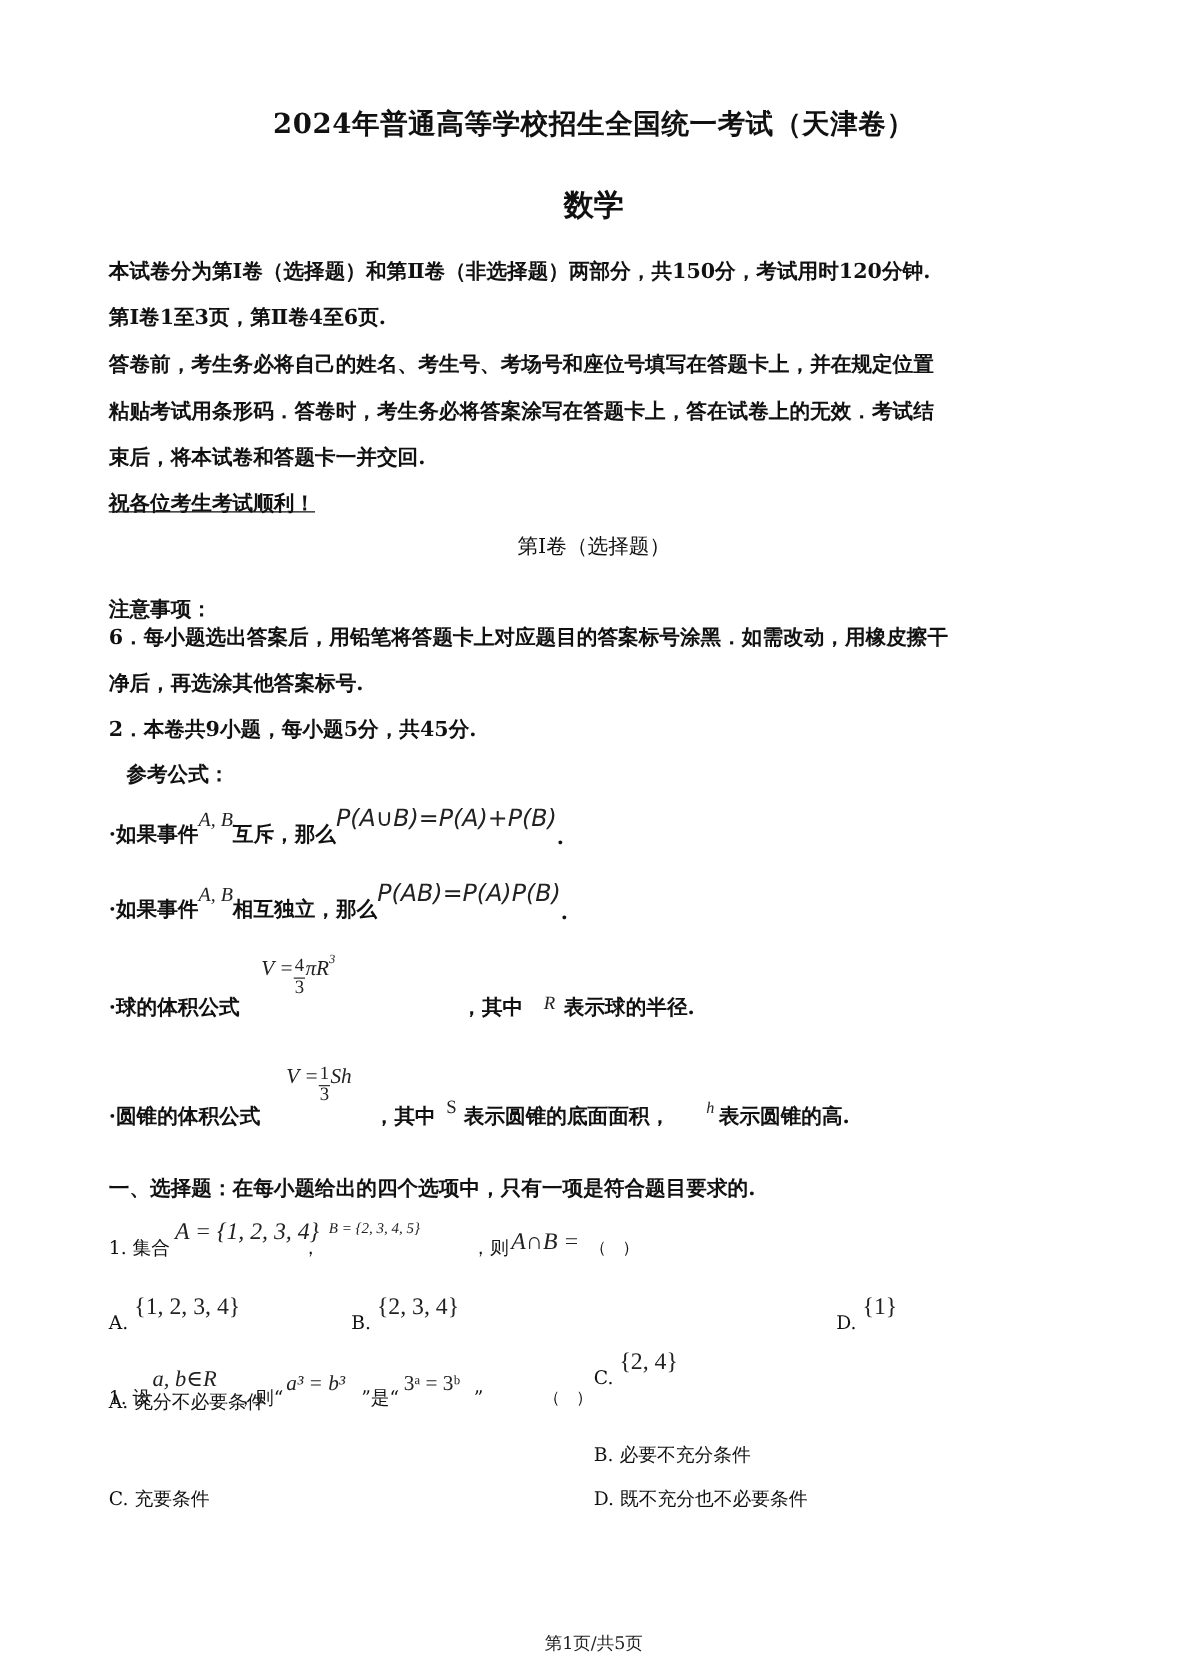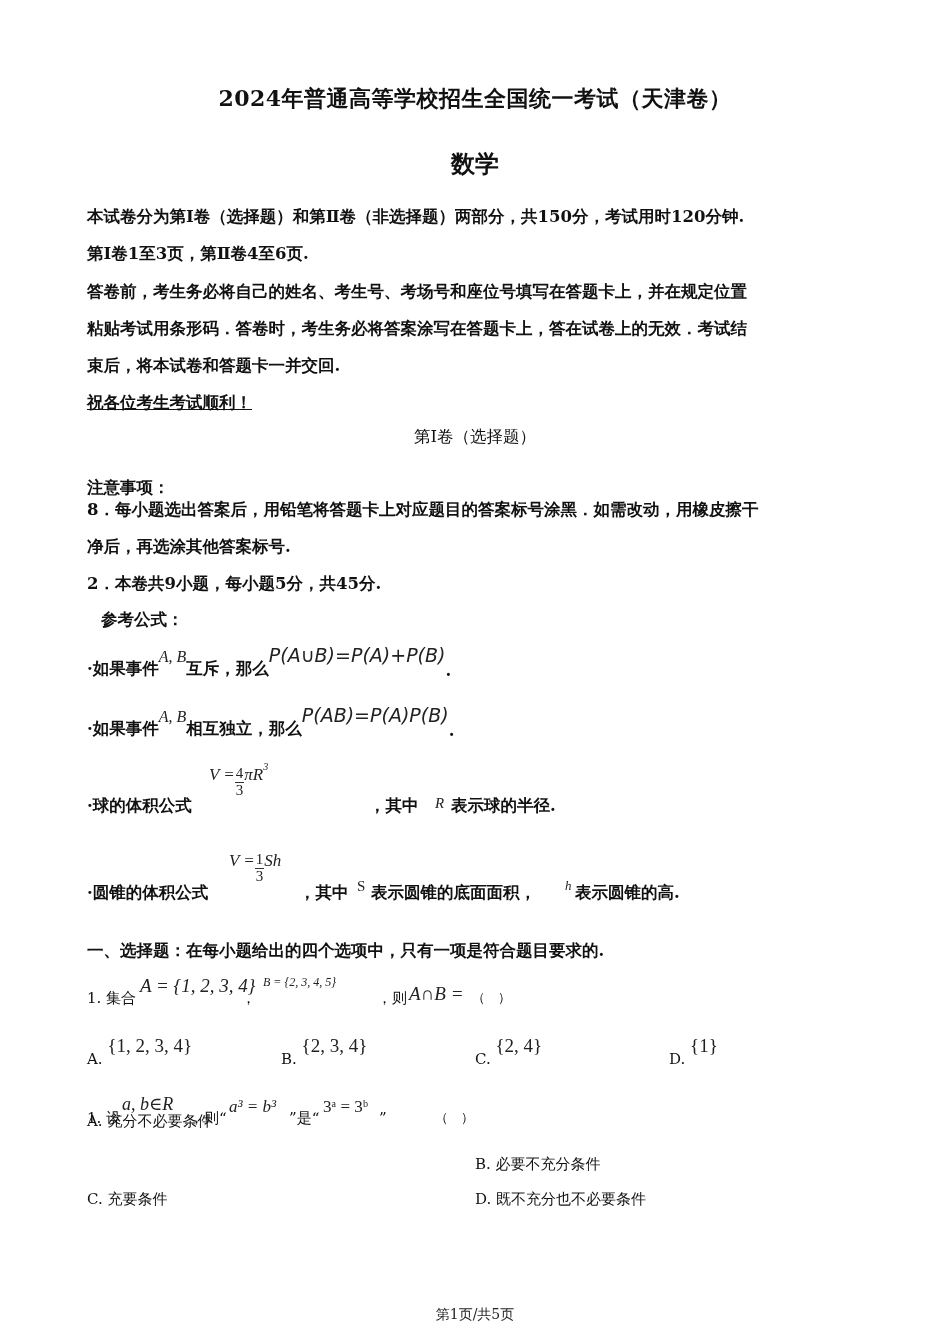--- a/index.html
+++ b/index.html
@@ -29,21 +29,21 @@
 <div class="abs para" style="top:206px;">本试卷分为第Ⅰ卷（选择题）和第Ⅱ卷（非选择题）两部分，共150分，考试用时120分钟.</div>
 <div class="abs para" style="top:243px;">第Ⅰ卷1至3页，第Ⅱ卷4至6页.</div>
 <div class="abs para" style="top:281px;">答卷前，考生务必将自己的姓名、考生号、考场号和座位号填写在答题卡上，并在规定位置</div>
 <div class="abs para" style="top:318px;">粘贴考试用条形码．答卷时，考生务必将答案涂写在答题卡上，答在试卷上的无效．考试结</div>
 <div class="abs para" style="top:355px;">束后，将本试卷和答题卡一并交回.</div>
 <div class="abs para" style="top:392px;text-decoration:underline;">祝各位考生考试顺利！</div>
 
 <div class="abs center" style="top:426px;">第Ⅰ卷（选择题）</div>
 
 <div class="abs para" style="top:477px;">注意事项：</div>
-<div class="abs para" style="top:499px;">8．每小题选出答案后，用铅笔将答题卡上对应题目的答案标号涂黑．如需改动，用橡皮擦干</div>
+<div class="abs para" style="top:499px;">6．每小题选出答案后，用铅笔将答题卡上对应题目的答案标号涂黑．如需改动，用橡皮擦干</div>
 <div class="abs para" style="top:536px;">净后，再选涂其他答案标号.</div>
 <div class="abs para" style="top:573px;">2．本卷共9小题，每小题5分，共45分.</div>
 <div class="abs para" style="top:609px;margin-left:14px;">参考公式：</div>
 
 <div class="abs para" style="top:644px;">
   <span style="position:relative; top:12px;">·如果事件</span><span class="math" style="font-size:16px;">A,  B</span><span style="position:relative; top:12px;">互斥，那么</span><span class="math" style="font-size:19px; font-family:'DejaVu Sans', sans-serif; font-style:italic; font-weight:normal;">P(A∪B)=P(A)+P(B)</span><span style="position:relative; top:14px;">.</span>
 </div>
 
 <div class="abs para" style="top:704px;">
   <span style="position:relative; top:12px;">·如果事件</span><span class="math" style="font-size:16px;">A,  B</span><span style="position:relative; top:12px;">相互独立，那么</span><span class="math" style="font-size:19px; font-family:'DejaVu Sans', sans-serif; font-style:italic; font-weight:normal;">P(AB)=P(A)P(B)</span><span style="position:relative; top:14px;">.</span>
@@ -84,21 +84,21 @@
 </div>
 
 <div class="abs opt" style="left:87px; top:1035px;">
   <span style="position:relative; top:12px;">A.</span>
   <span class="math-up" style="font-size:19px;">{1, 2, 3, 4}</span>
 </div>
 <div class="abs opt" style="left:281px; top:1035px;">
   <span style="position:relative; top:12px;">B.</span>
   <span class="math-up" style="font-size:19px;">{2, 3, 4}</span>
 </div>
-<div class="abs opt" style="left:475px; top:1035px;">
+<div class="abs opt" style="left:475px; top:1079px;">
   <span style="position:relative; top:12px;">C.</span>
   <span class="math-up" style="font-size:19px;">{2, 4}</span>
 </div>
 <div class="abs opt" style="left:669px; top:1035px;">
   <span style="position:relative; top:12px;">D.</span>
   <span class="math-up" style="font-size:19px;">{1}</span>
 </div>
 
 <div class="abs q" style="top:1093px; height:40px;">
   <span style="position:absolute; left:0; top:16px;">1. 设</span>

